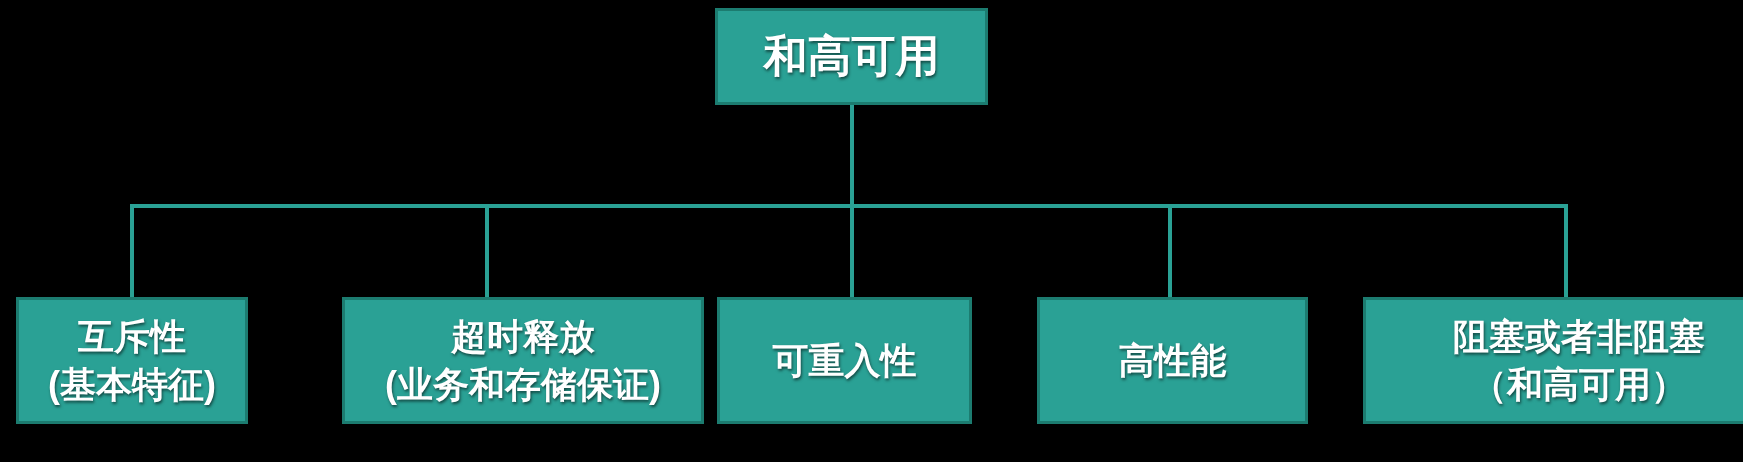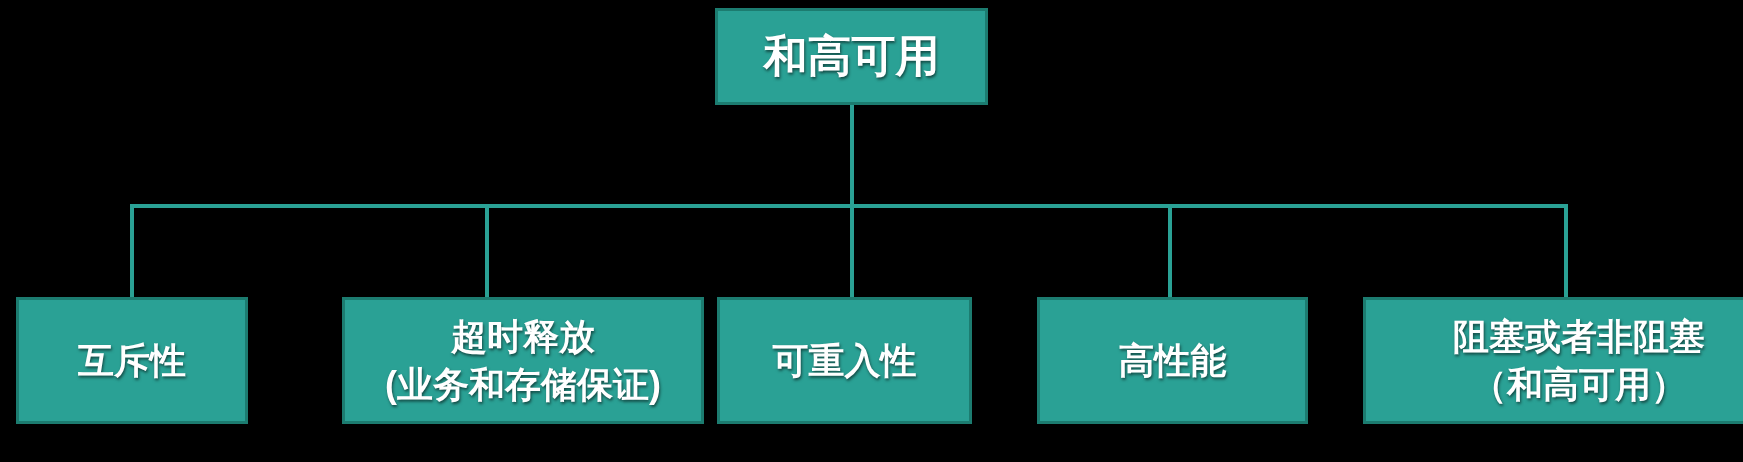--- a/index.html
+++ b/index.html
@@ -73,20 +73,21 @@
   <div class="connector drop d3"></div>
   <div class="connector drop d4"></div>
   <div class="connector drop d5"></div>
 
   <div class="node root">
     <span class="line">和高可用</span>
   </div>
 
   <div class="node child b1">
     <span class="line">互斥性</span>
+    <span class="line">(基本特征)</span>
   </div>
 
   <div class="node child b2">
     <span class="line">超时释放</span>
     <span class="line">(业务和存储保证)</span>
   </div>
 
   <div class="node child b3">
     <span class="line">可重入性</span>
   </div>

